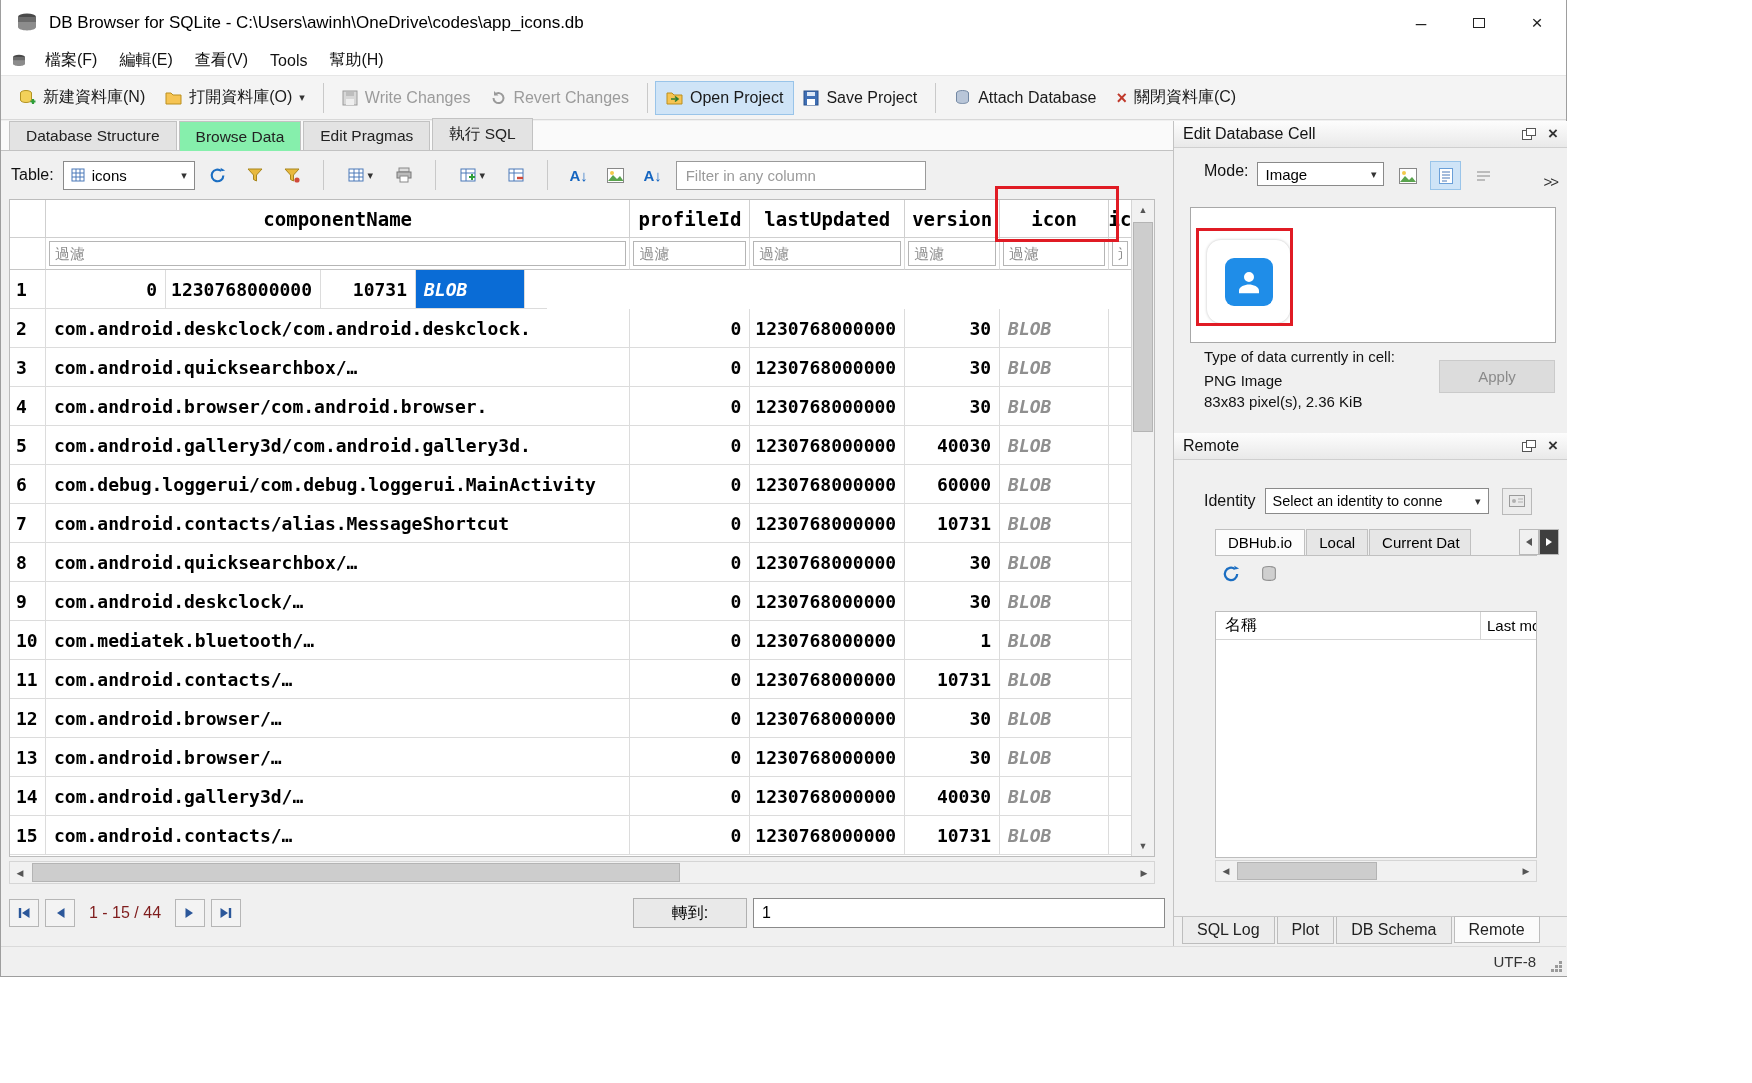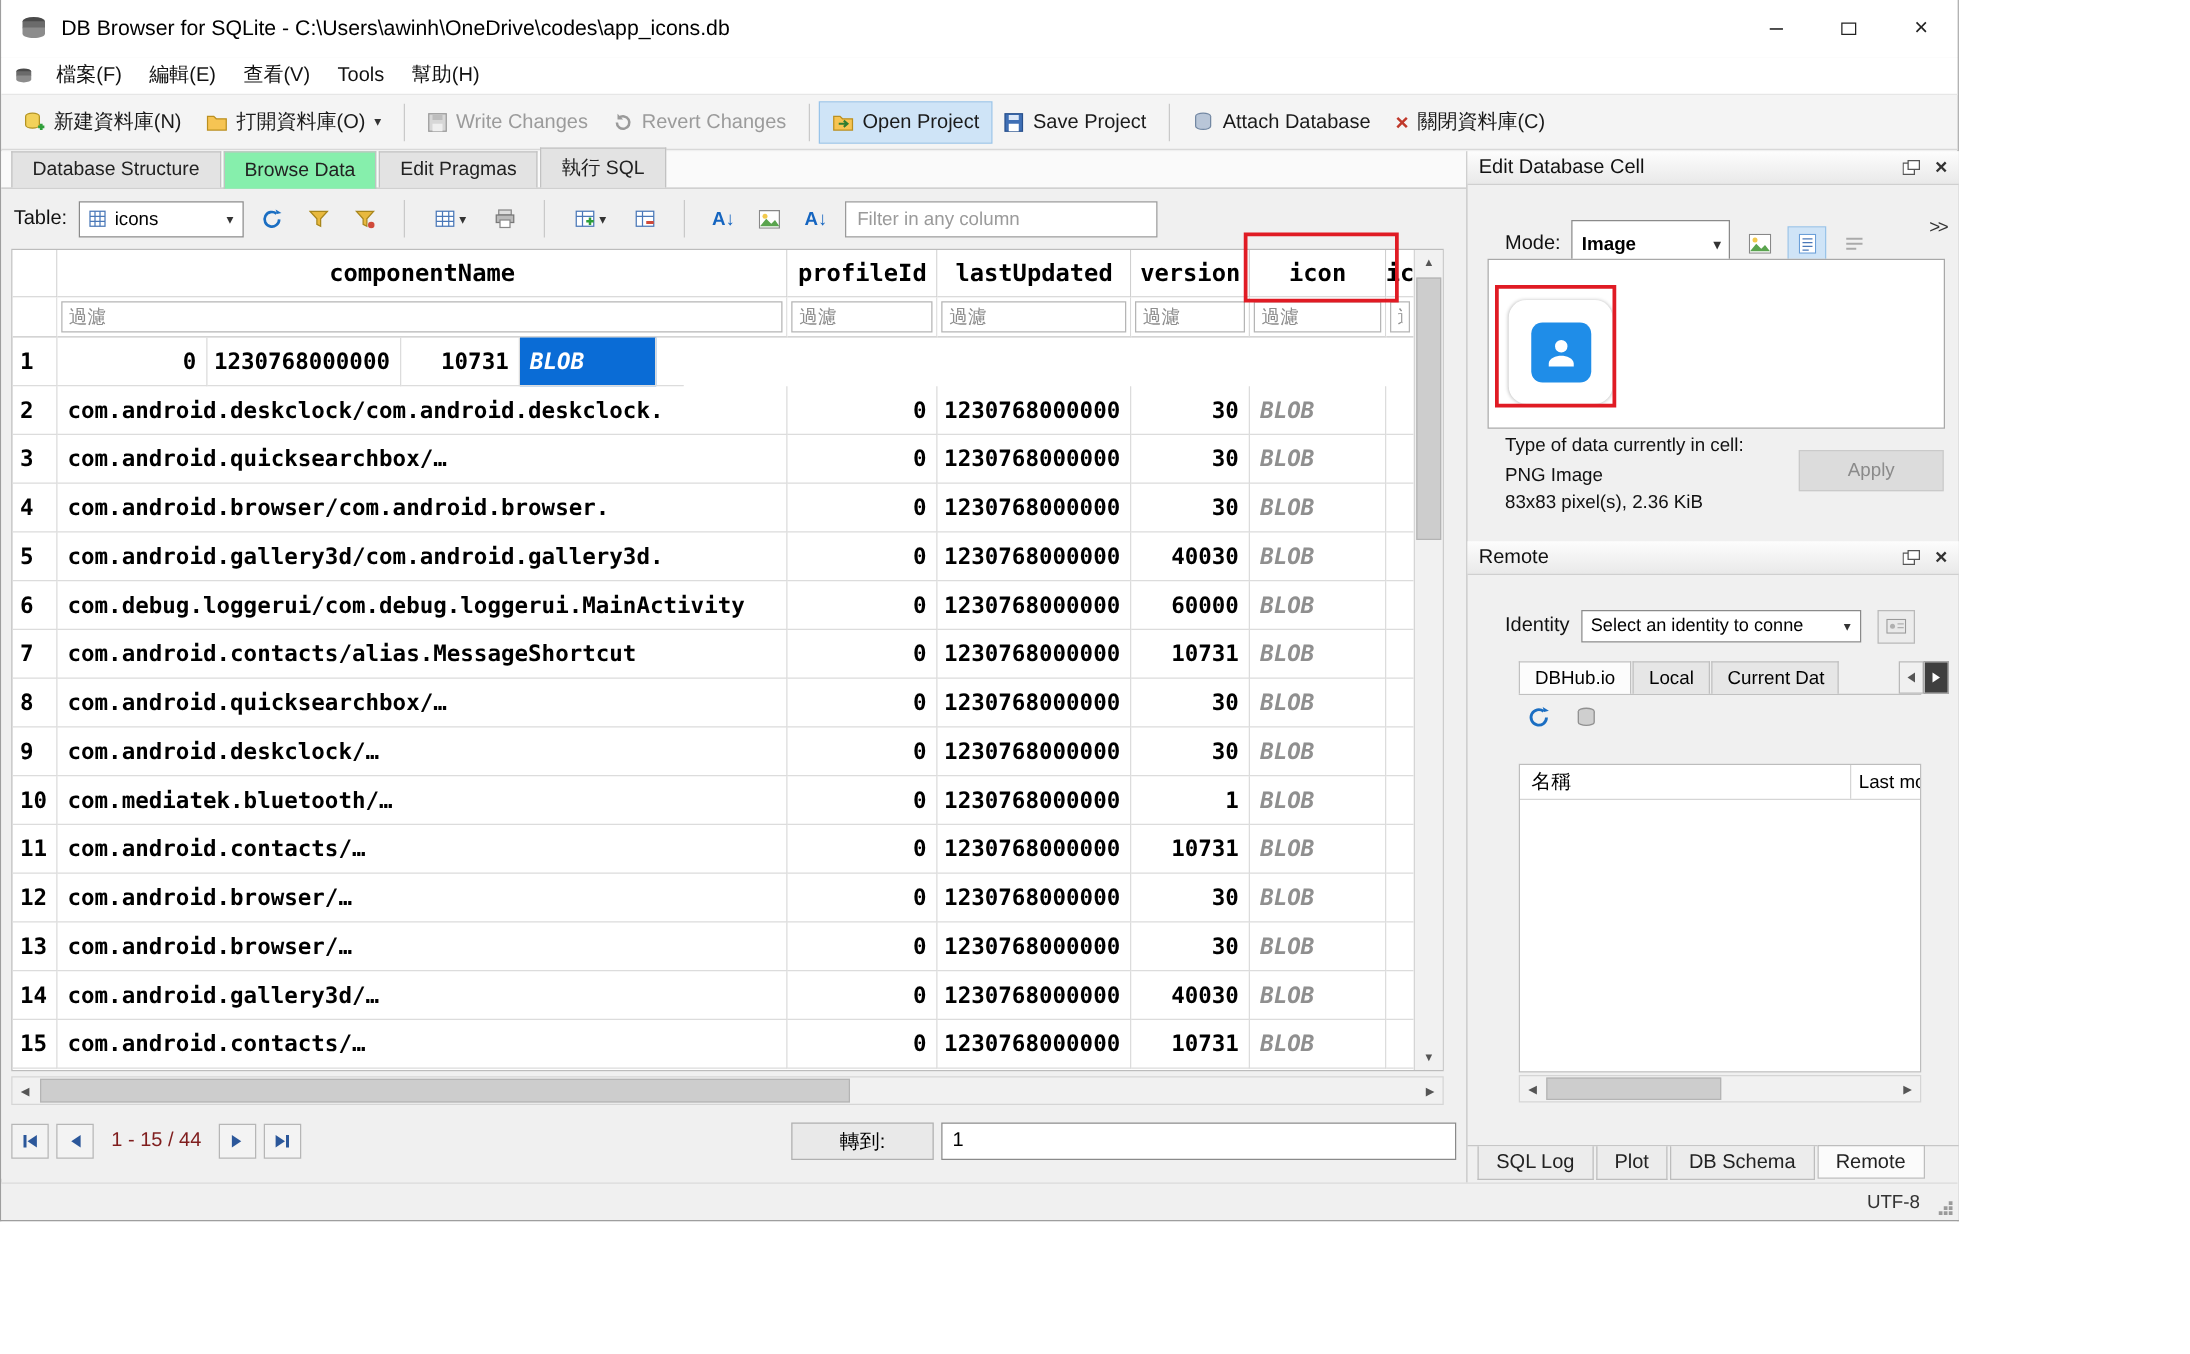--- a/index.html
+++ b/index.html
@@ -74,22 +74,22 @@
   .range-label { font-size:16px; margin:0 8px; color:#7f1d1d; }
   .goto-btn { margin-left:auto; width:114px; height:30px; background:#e9e9e9; border:1px solid #b0b0b0; display:flex; align-items:center; justify-content:center; font-size:16px; }
   .goto-input { width:412px; height:30px; border:1px solid #8a8a8a; padding:0 8px; font-size:16px; font-family:"Liberation Sans", sans-serif; }
 
   
   .right-area { position:absolute; left:1172px; top:121px; width:394px; height:855px; background:#f0f0f0; border-left:1px solid #c3c3c3; }
   .phead { position:absolute; left:0; width:100%; height:27px; background:linear-gradient(#fdfdfd,#e9e9e9); border-bottom:1px solid #cfcfcf; display:flex; align-items:center; padding:0 9px; font-size:16px; color:#111; }
   .phead-icons { margin-left:auto; display:flex; gap:12px; align-items:center; }
   .x-glyph { font-size:17px; font-weight:bold; color:#333; line-height:12px; }
 
-  .mode-row { position:absolute; top:60px; left:0; width:100%; height:28px; display:flex; align-items:center; padding-left:30px; gap:9px; }
-  .mode-combo { width:127px; height:39px;font-weight:bold; }
+  .mode-row { position:absolute; top:41px; left:0; width:100%; height:28px; display:flex; padding-left:30px; gap:9px; }
+  .mode-combo { width:127px; height:24px; }
   .mini-btn { width:29px; height:27px; display:flex; align-items:center; justify-content:center; }
   .mini-btn.active { background:#cfe4f7; outline:1px solid #99c4e9; }
   .chev { position:absolute; right:10px; top:52px; font-size:15px; color:#333; letter-spacing:-2px; }
 
   .preview { position:absolute; left:16px; top:86px; width:366px; height:136px; background:#fff; border:1px solid #a8a8a8; }
   .contact-icon { position:absolute; left:16px; top:32px; width:83px; height:83px; background:#fff; border-radius:14px; box-shadow:0 0 3px rgba(0,0,0,.25); display:flex; align-items:center; justify-content:center; }
   .contact-inner { width:48px; height:48px; background:#1f8de8; border-radius:9px; display:flex; align-items:center; justify-content:center; }
 
   .cell-info { position:absolute; left:30px; top:224px; font-size:15px; color:#111; line-height:24px; }
   .apply-btn { position:absolute; left:265px; top:239px; width:116px; height:33px; background:#dcdcdc; border:1px solid #cacaca; color:#8a8a8a; display:flex; align-items:center; justify-content:center; font-size:15px; }

